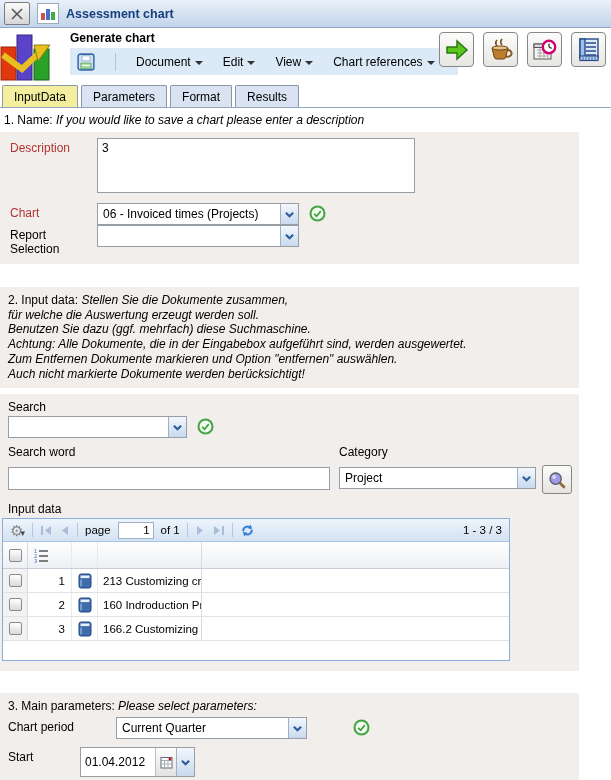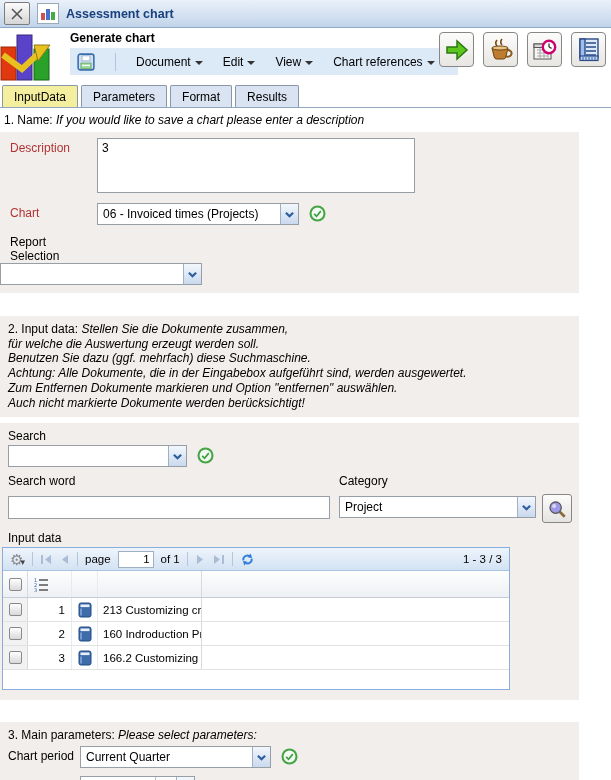--- a/index.html
+++ b/index.html
@@ -228,21 +228,21 @@
         <svg width="11" height="9" viewBox="0 0 12 10">
             <path d="M2 3 L6 7 L10 3" fill="none" stroke="#2c5d9e" stroke-width="2.4"></path>
           </svg>
       </span>
     </div>
     <svg class="okcheck" width="17" height="17" viewBox="0 0 18 18">
       <circle cx="9" cy="9" r="7.4" fill="#f2fbf2" stroke="#45a545" stroke-width="2.2"></circle>
       <path d="M5.5 9.5 L8 12 L12.5 6.5" fill="none" stroke="#3f9f3f" stroke-width="1.8"></path>
     </svg>
   </div>
-  <div class="frow" style="margin-top:7px;flex-direction:column;">
+  <div class="frow" style="">
     <div class="flabel">Report Selection</div>
     <div class="fakeselect" style="width:202px;">
       <span class="fs-text"></span>
       <span class="dd-btn">
         <svg width="11" height="9" viewBox="0 0 12 10">
             <path d="M2 3 L6 7 L10 3" fill="none" stroke="#2c5d9e" stroke-width="2.4"></path>
           </svg>
       </span>
     </div>
   </div>
@@ -401,21 +401,21 @@
   </div>
 </div>
 
 <div class="gap22"></div>
 
 <div class="panel panel4">
   <div style="padding-left:8px; font-size:12px;">
     <span>3. Main parameters:</span>
     <span class="hint">Please select parameters:</span>
   </div>
-  <div class="p4row" style="margin-top:4px;">
+  <div class="p4row" style="margin-top:4px;gap:36px;">
     <div class="p4label">Chart period</div>
     <div class="fakeselect" style="width:191px;">
       <span class="fs-text">Current Quarter</span>
       <span class="dd-btn">
         <svg width="11" height="9" viewBox="0 0 12 10">
             <path d="M2 3 L6 7 L10 3" fill="none" stroke="#2c5d9e" stroke-width="2.4"></path>
           </svg>
       </span>
     </div>
     <svg class="okcheck" width="17" height="17" viewBox="0 0 18 18">

